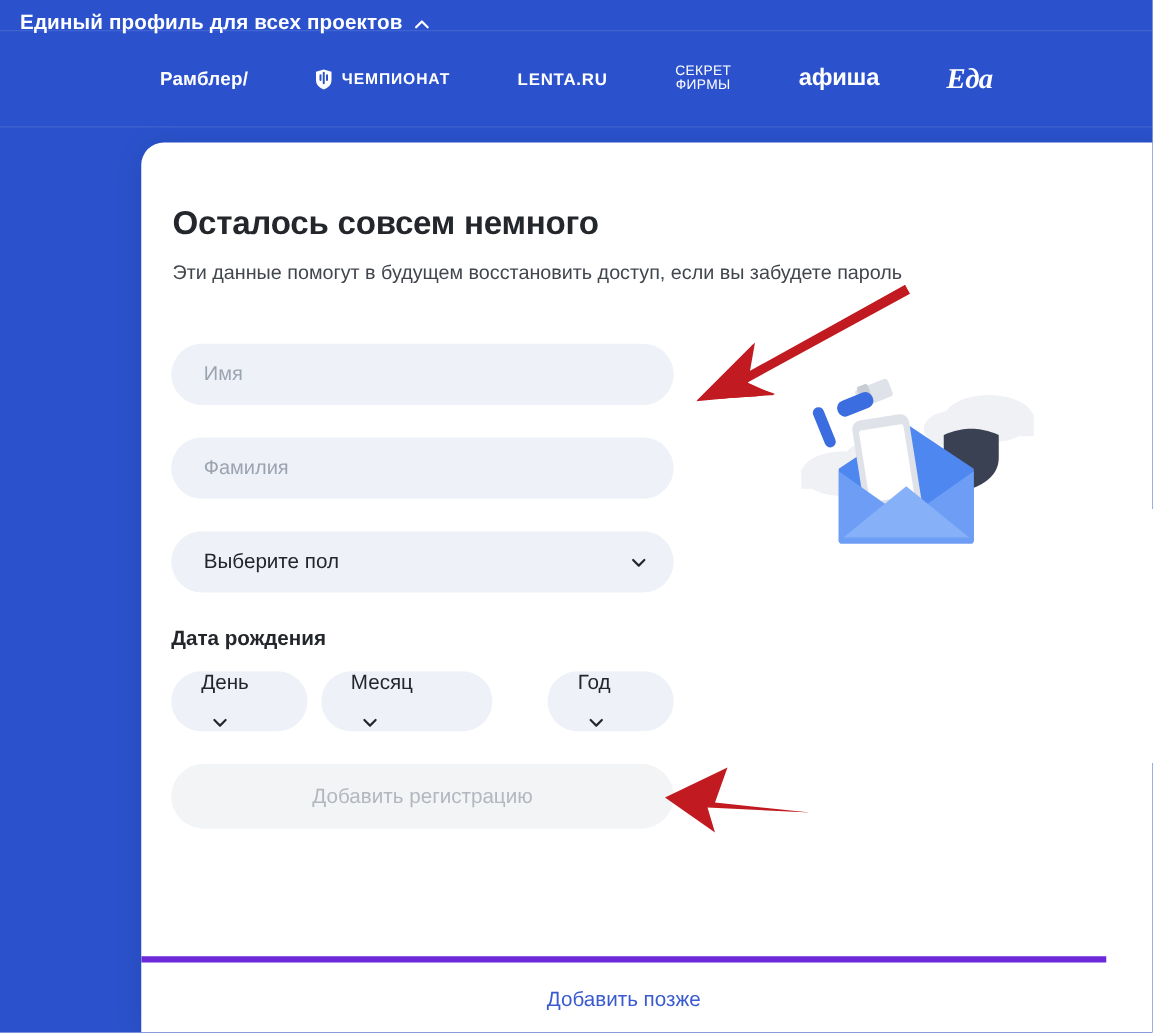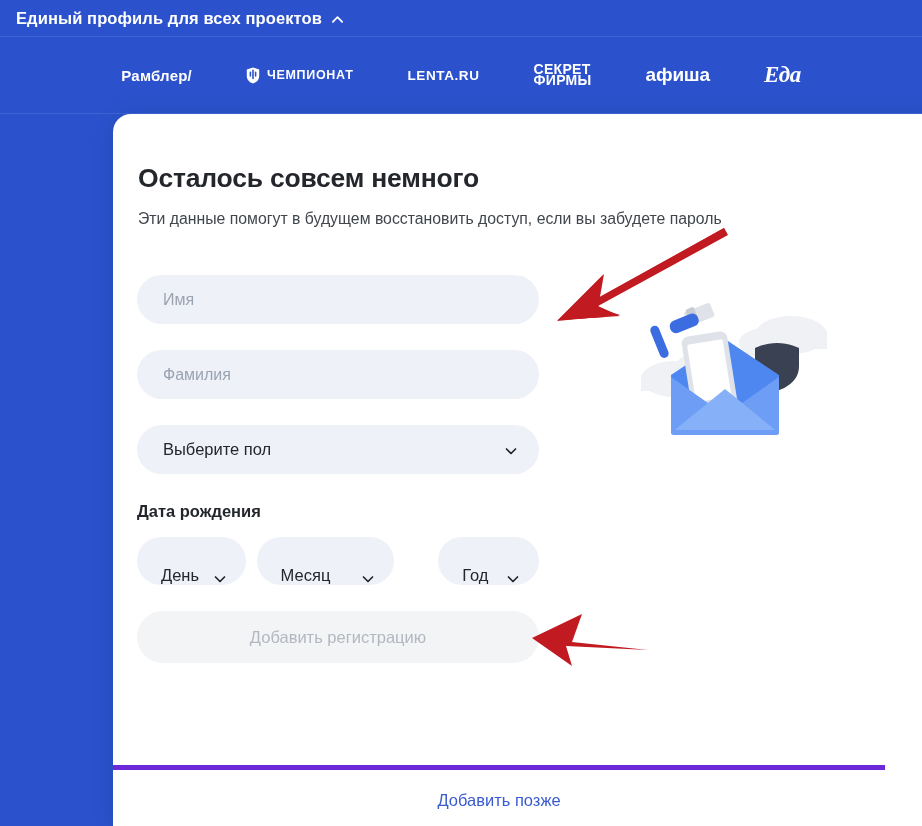--- a/index.html
+++ b/index.html
@@ -41,21 +41,21 @@
     display: inline-block;
     width: 13px; height: 13px;
     position: relative;
     top: 1px;
   }
   .chev-up svg { display:block; }
 
   
   .brandnav {
     position: absolute;
-    left: 0; top: 36px;
+    left: 0; top: 24px;
     width: 922px;
     height: 78px;
     border-top: 1px solid rgba(255,255,255,0.10);
     border-bottom: 1px solid rgba(255,255,255,0.10);
     box-sizing: border-box;
     display: flex;
     align-items: center;
     justify-content: center;
     gap: 0px;
   }
@@ -64,21 +64,21 @@
     display: flex;
     align-items: center;
     gap: 7px;
     padding: 0 27px;
     cursor: pointer;
     white-space: nowrap;
   }
   .b-rambler { font-size: 15px; font-weight: 700; letter-spacing: .2px; }
   .b-champ   { font-size: 12.5px; font-weight: 700; letter-spacing: .7px; }
   .b-lenta   { font-size: 13.5px; font-weight: 700; letter-spacing: .6px; }
-  .b-secret  { font-size: 14px; font-weight: 700; line-height: 11.5px; letter-spacing: .3px; }
+  .b-secret  { font-size: 11px; font-weight: 400; line-height: 11.5px; letter-spacing: .3px; text-align:center; }
   .b-afisha  { font-size: 19px; font-weight: 800; letter-spacing: -.2px; }
   .b-eda     { font-size: 23px; font-weight: 700; font-style: italic; font-family: "Liberation Serif", "DejaVu Serif", serif; letter-spacing: -.5px; }
 
   .shield-icon { width: 14px; height: 17px; display: block; }
 
   
   .card {
     position: absolute;
     left: 113px;
     top: 114px;
@@ -178,26 +178,27 @@
     display: flex;
     gap: 11px;
   }
   .dob-select {
     position: relative;
     box-sizing: border-box;
     height: 48px;
     background: #eef2f8;
     border-radius: 25px;
     display: flex;
-    align-items: flex-end;
+    align-items: flex-start;
     justify-content: space-between;
     padding: 0 19px 0 24px;
     font-size: 16.5px;
     color: #23262b;
     cursor: pointer;
+    flex-direction: column;
   }
   .dob-day   { width: 111px; }
   .dob-month { width: 141px; }
   .dob-year  { width: 103px; margin-left: 33px; }
   .dob-select .chev { width: 14px; height: 14px; margin-left: 8px; }
 
   .city-wrap { position: relative; margin-top: 27px; }
   .city-wrap .search-icon {
     position: absolute;
     right: 24px;

